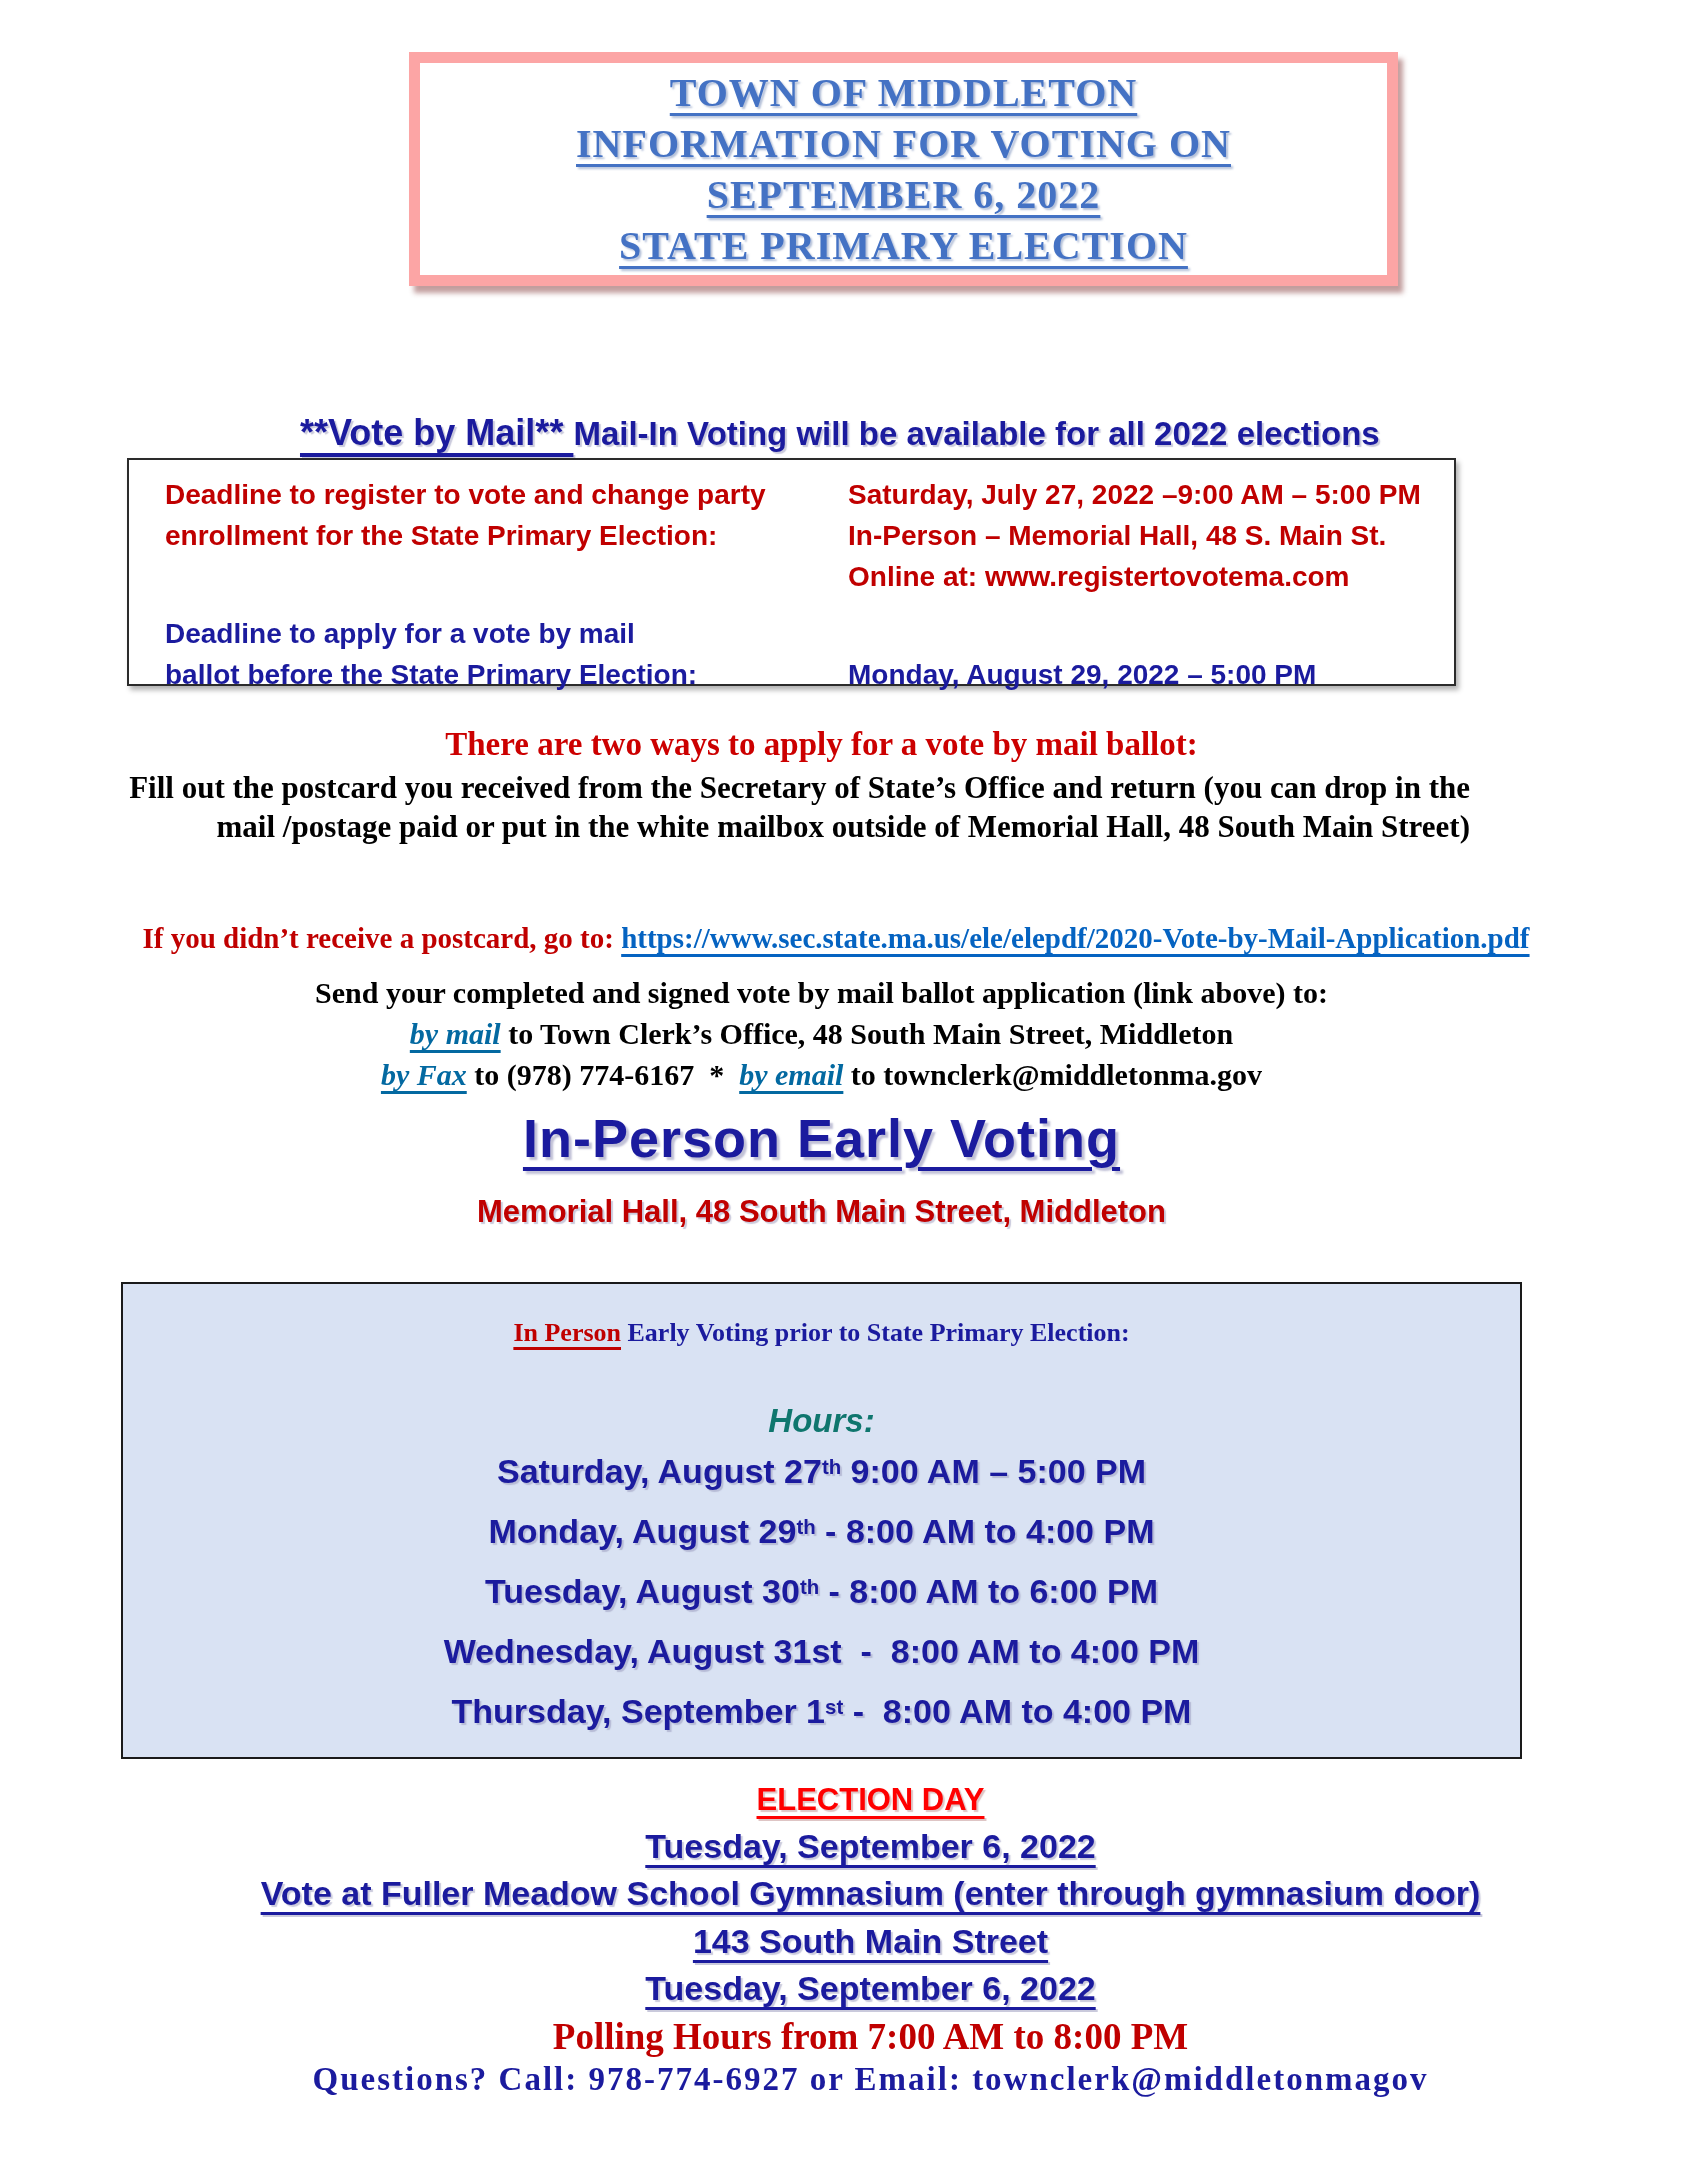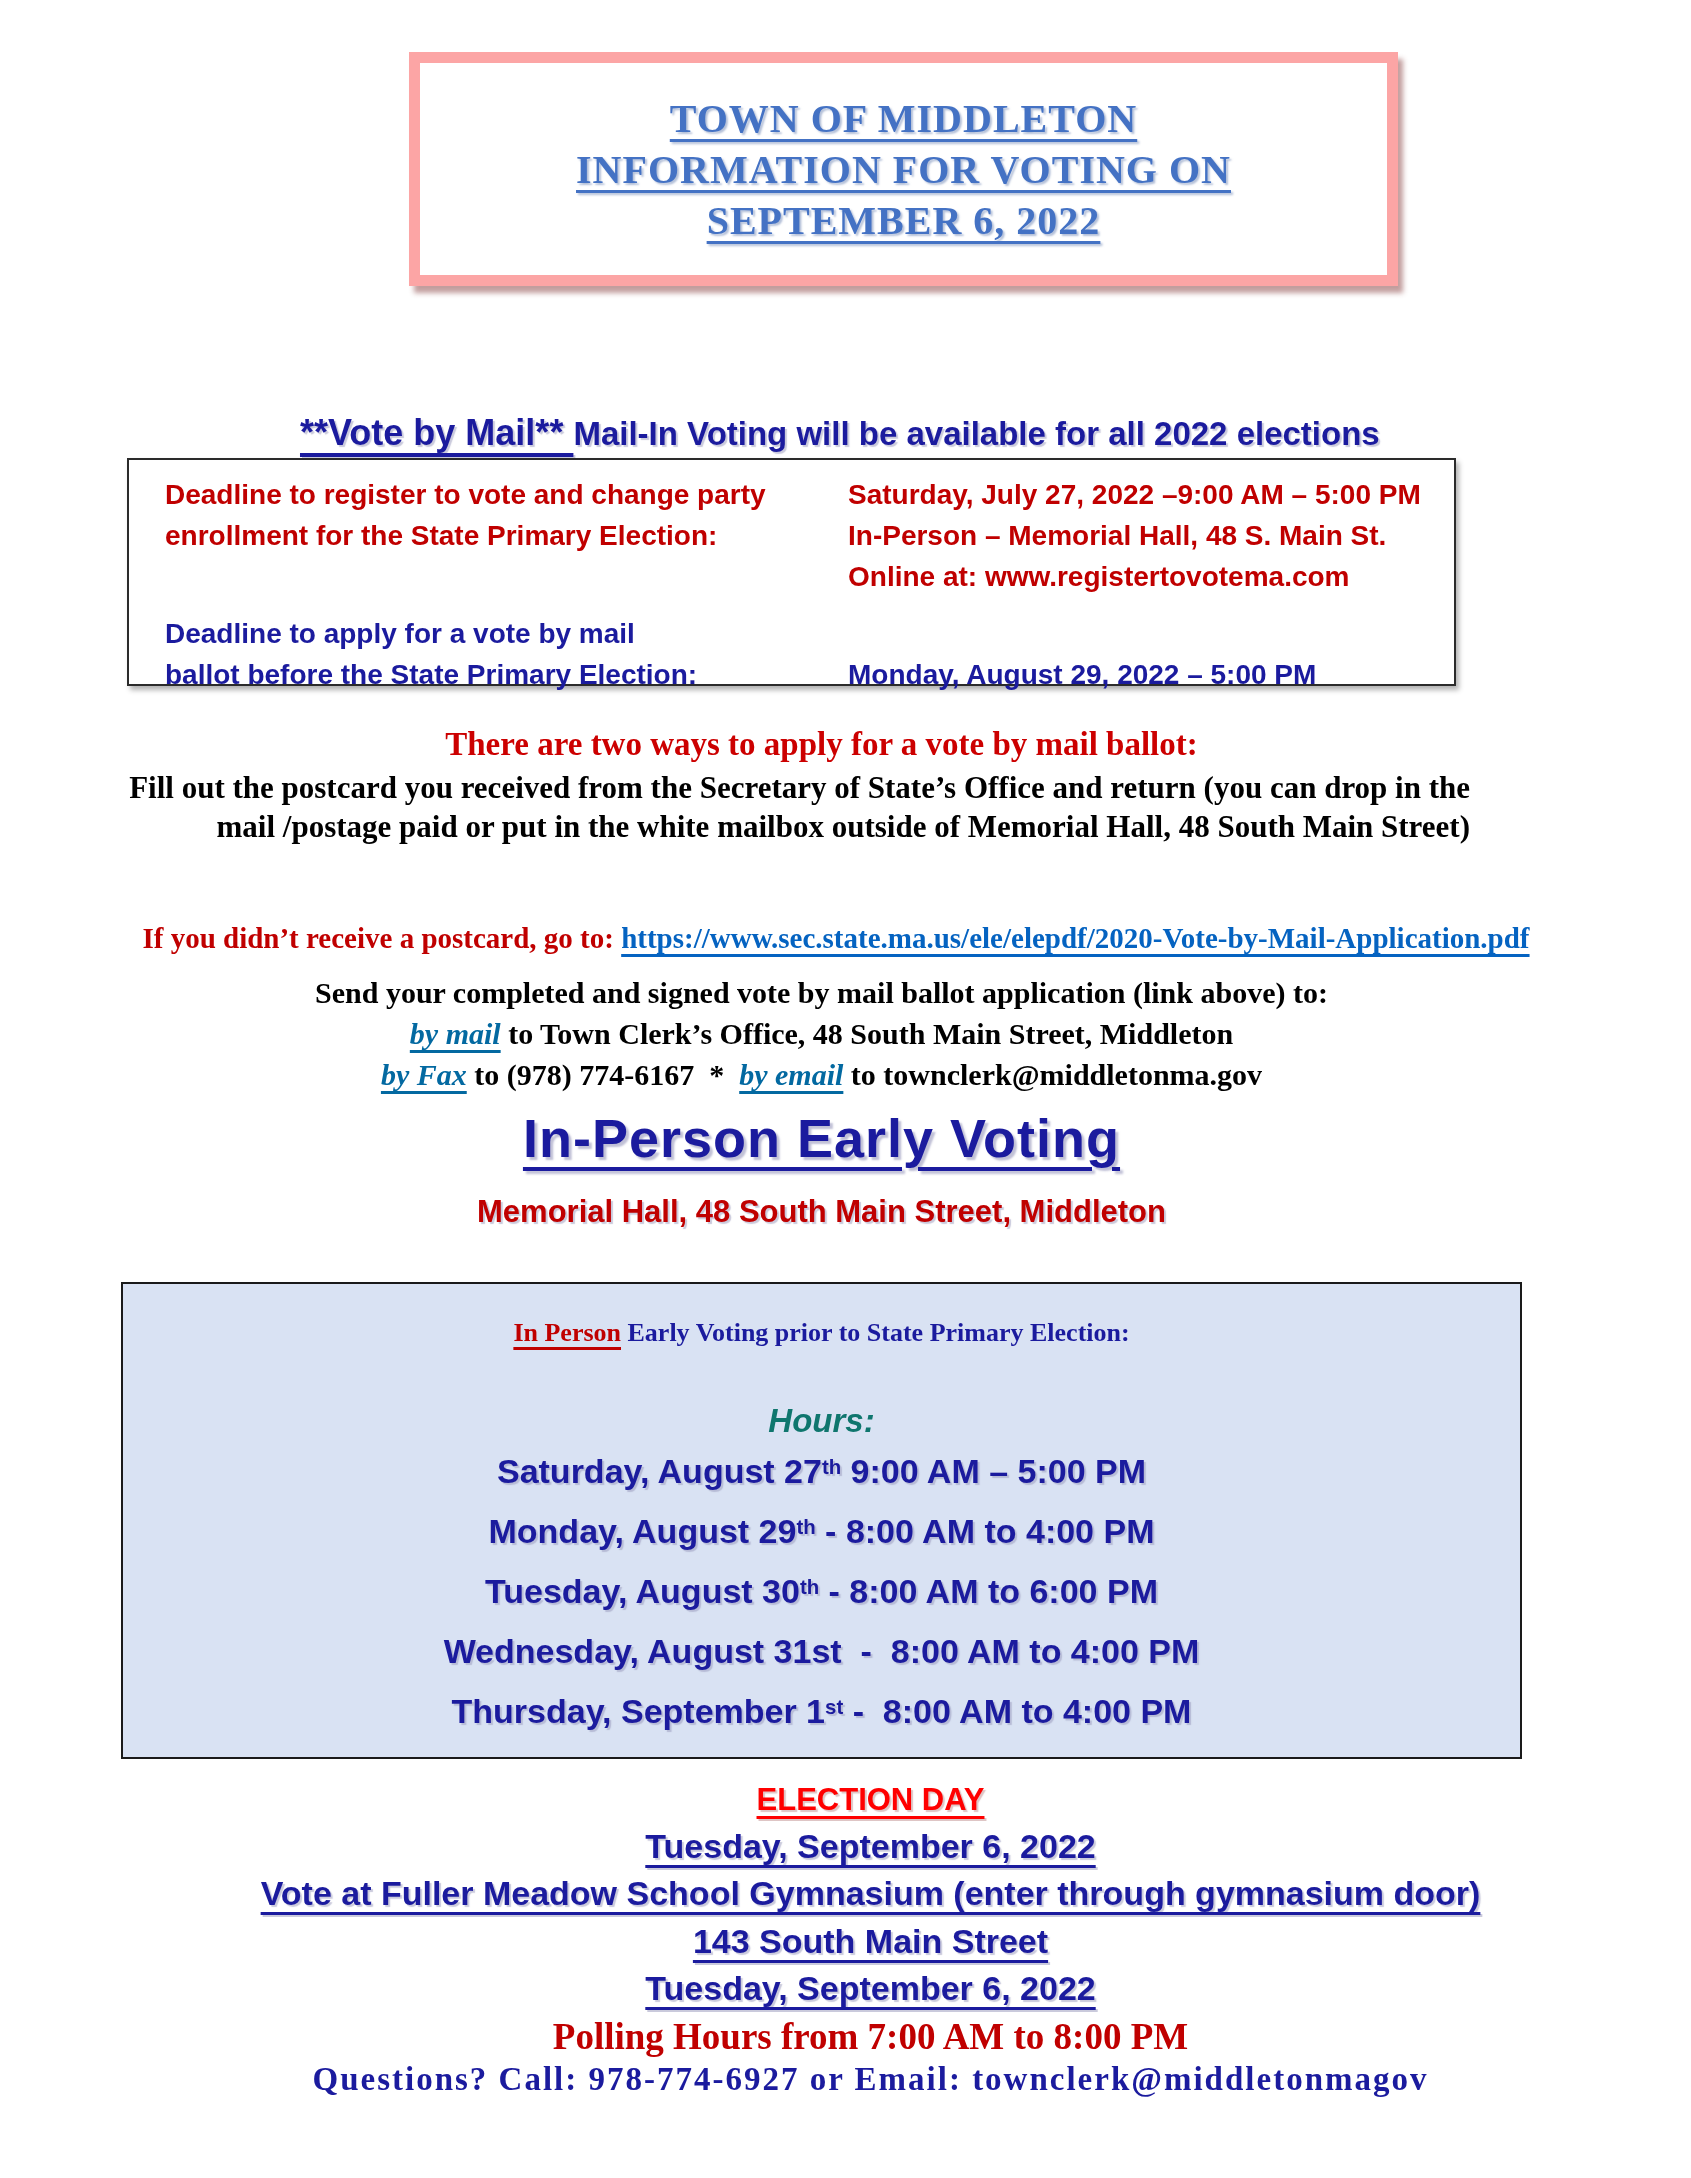--- a/index.html
+++ b/index.html
@@ -114,20 +114,21 @@
 </style>
 </head>
 <body>
 
 <div class="page">
 
   <div class="title-box">
     <div class="title-line">TOWN OF MIDDLETON</div>
     <div class="title-line">INFORMATION FOR VOTING ON</div>
     <div class="title-line">SEPTEMBER 6, 2022</div>
+    <div class="title-line">STATE PRIMARY ELECTION</div>
   </div>
 
   <div class="content vote-by-mail sans-bold shadowed pre">
     <span class="vbm-hl pre">**Vote by Mail** </span><span class="pre">Mail-In Voting will be available for all 2022 elections</span>
   </div>
 
   <div class="deadline-box sans-bold">
     <div class="red">
       <div>Deadline to register to vote and change party</div>
       <div>enrollment for the State Primary Election:</div>

